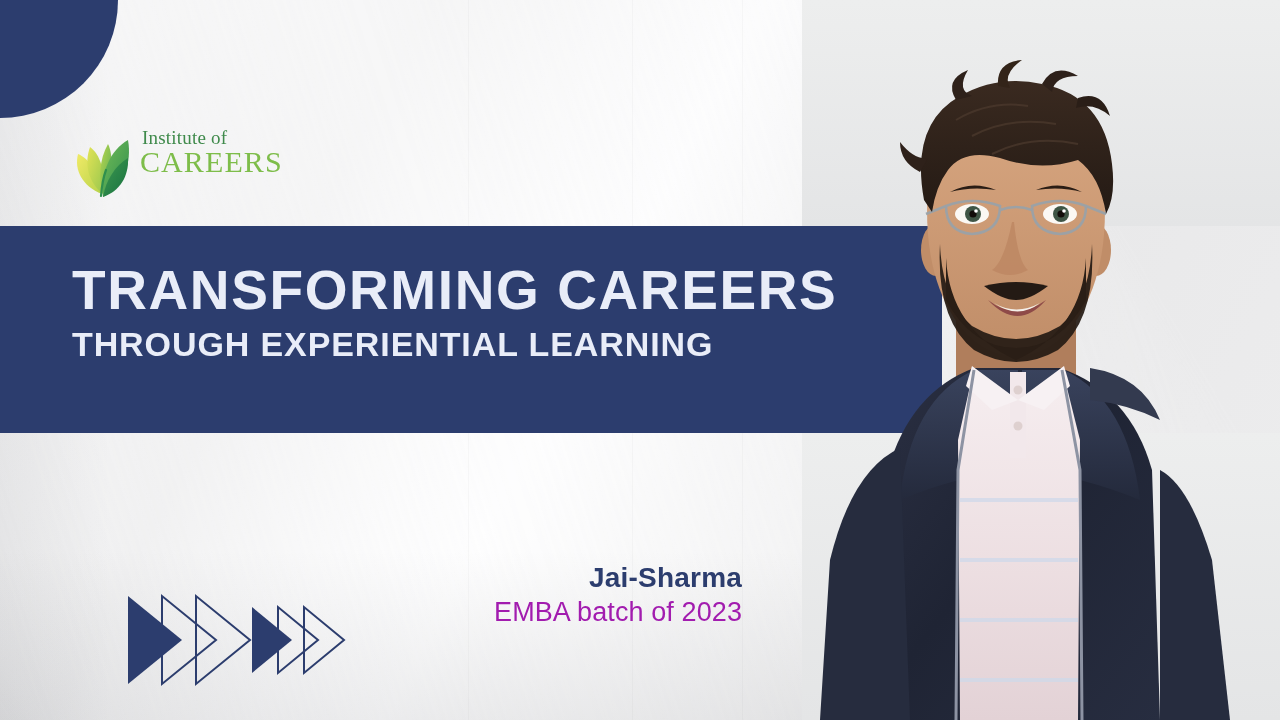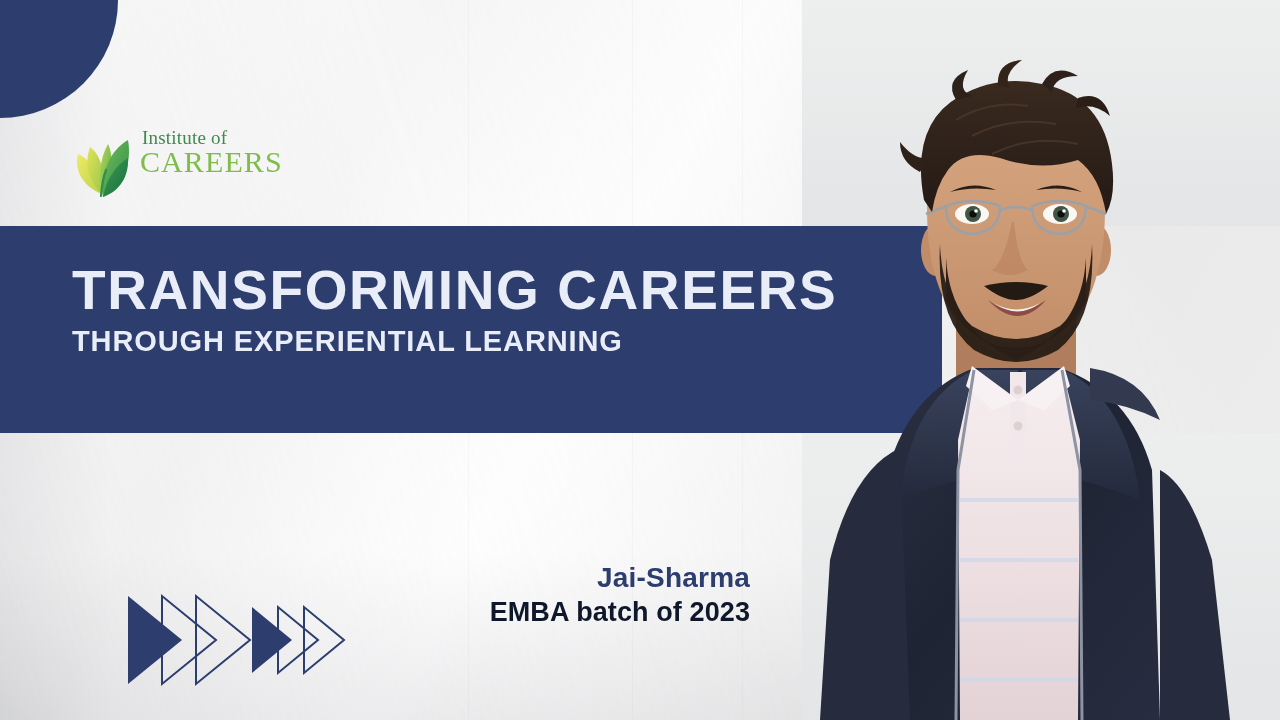--- a/index.html
+++ b/index.html
@@ -107,47 +107,47 @@
   .headline {
     position:absolute;
     left:72px; top:263px;
     width:860px;
     color:#e9edf8;
     font-weight:bold;
     line-height:1.0;
     letter-spacing:.3px;
   }
   .headline-l1 { font-size:55px; letter-spacing:1.6px; }
-  .headline-l2 { font-size:29px; letter-spacing:.9px; margin-top:9px; }
+  .headline-l2 { font-size:34px; letter-spacing:.9px; margin-top:9px; }
 
   
   .chevrons { position:absolute; left:118px; top:588px; width:240px; height:100px; }
   .chev-svg { display:block; }
 
   
   .caption {
     position:absolute;
-    left:380px; top:562px;
+    left:372px; top:562px;
     width:370px;
     text-align:right;
     color:#2c3d6e;
   }
   .caption-name {
     font-size:28px;
     font-weight:bold;
     letter-spacing:.2px;
     line-height:1.15;
   }
   .caption-sub {
     font-size:27px;
-    font-weight:bold;
+    font-weight:normal;
     letter-spacing:.1px;
     line-height:1.2;
     margin-top:2px;
-    color:#0f172a;
+    color:#a21caf;
   }
 
   
   .portrait {
     position:absolute;
     right:0; top:0;
     width:520px; height:720px;
     overflow:hidden;
   }
   .portrait svg { display:block; width:520px; height:720px; }

